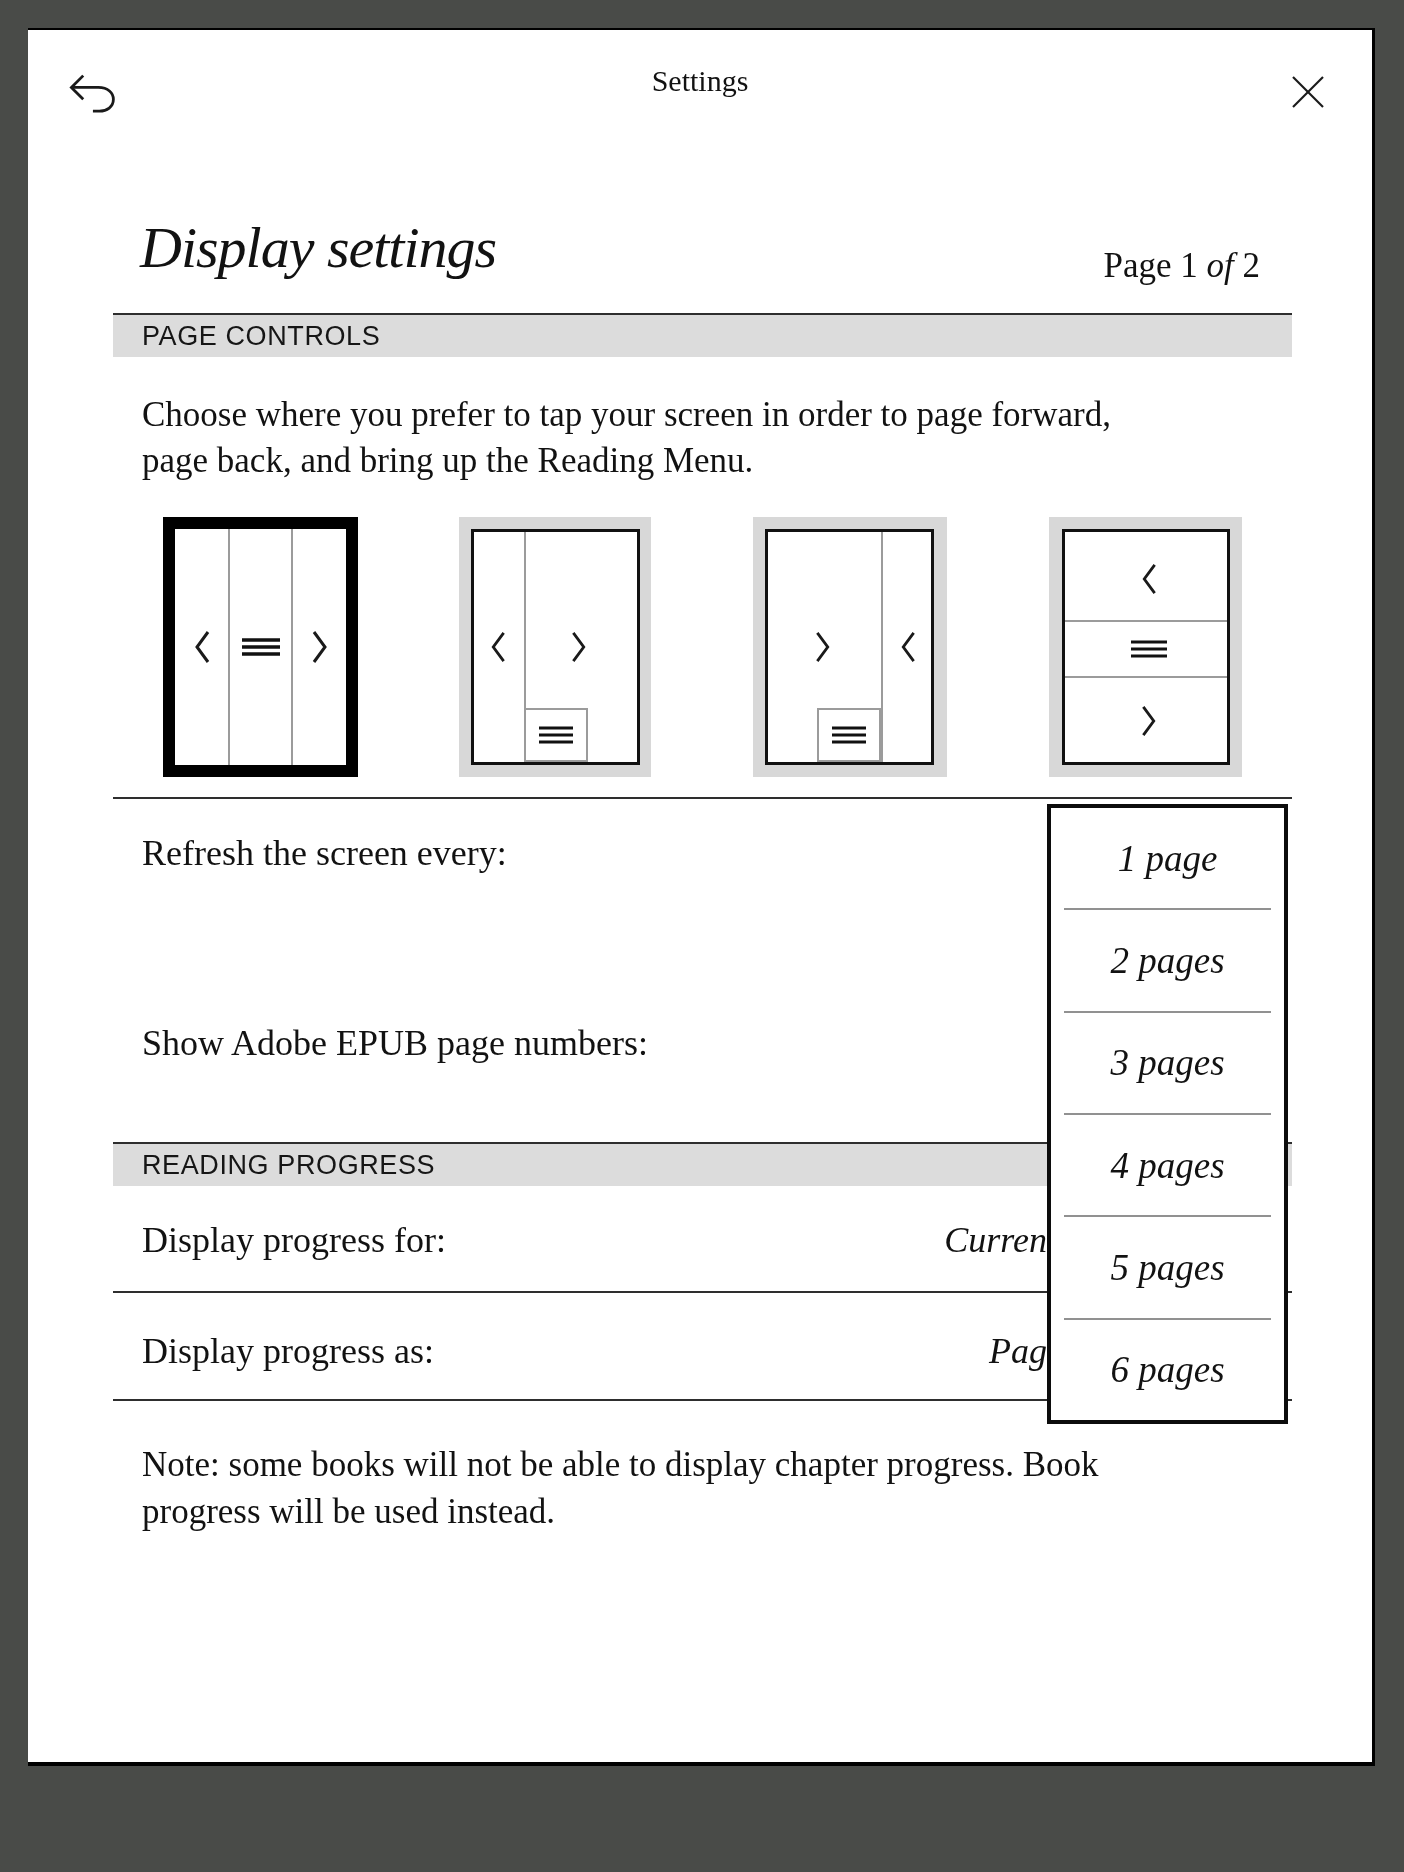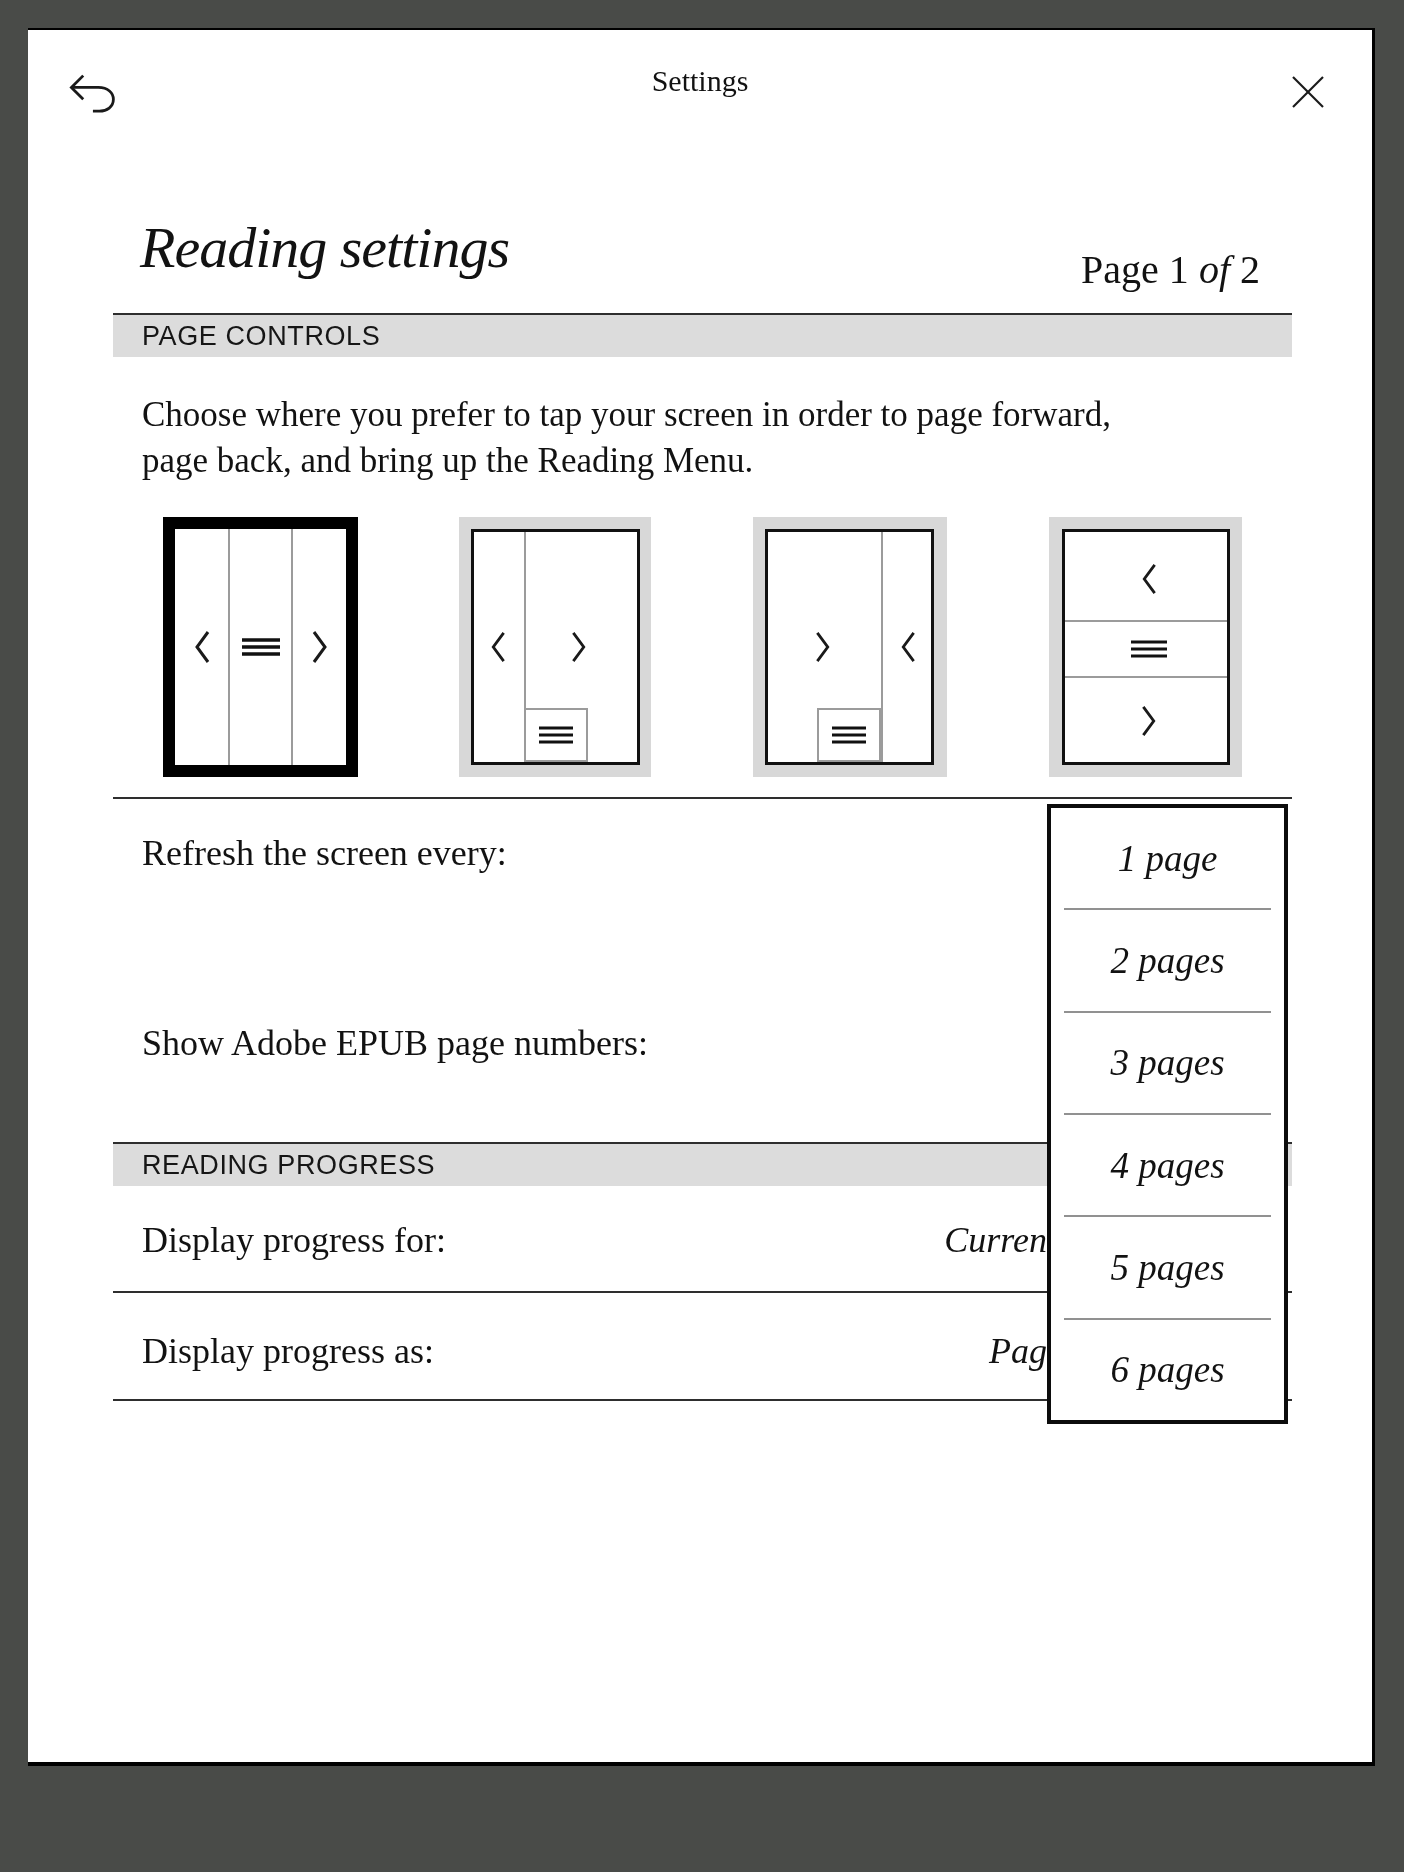--- a/index.html
+++ b/index.html
@@ -12,21 +12,21 @@
   .serif{font-family:"Liberation Serif","DejaVu Serif",serif;}
   .sans{font-family:"Liberation Sans","DejaVu Sans",sans-serif;}
 
   
   .hdr-title{left:0;top:34px;width:100%;text-align:center;font-size:30px;}
   .back-btn{left:38px;top:40px;width:56px;height:50px;cursor:pointer;}
   .close-btn{left:1262px;top:44px;width:40px;height:40px;cursor:pointer;}
 
   
   .page-title{left:112px;top:184px;font-size:58px;font-style:italic;letter-spacing:-1px;}
-  .pagination{top:216px;right:112px;font-size:40px;}
+  .pagination{top:216px;right:112px;font-size:35px;}
   .pagination .it{font-style:italic;}
 
   
   .secbar{left:85px;width:1179px;height:42px;background:#dcdcdc;border-top:2px solid #2e2e2e;
           box-sizing:content-box;display:flex;align-items:center;}
   .secbar span{padding-left:29px;font-size:27px;letter-spacing:.6px;color:#161616;}
 
   .para{left:114px;width:1160px;font-size:35px;line-height:46px;}
 
   
@@ -70,21 +70,21 @@
     <div class="abs hdr-title serif">Settings</div>
     <div class="abs close-btn">
       <span>
         <svg width="36" height="36" viewBox="0 0 36 36" stroke="#1a1a1a" stroke-width="2.2">
           <line x1="3" y1="3" x2="33" y2="33"></line>
             <line x1="33" y1="3" x2="3" y2="33"></line>
         </svg>
       </span>
     </div>
 
-    <div class="abs page-title nowrap">Reading settings</div>
+    <div class="abs page-title nowrap">Display settings</div>
     <div class="abs pagination nowrap">
       <span>Page 1</span>
       <span class="it">of</span>
       <span>2</span>
     </div>
 
     <div class="abs secbar sans" style="top:283px;">
       <span>PAGE CONTROLS</span>
     </div>
     <div class="abs para nowrap" style="top:362px;">
@@ -203,20 +203,24 @@
       <div class="abs rowvalue nowrap" style="top:1189px;right:325px;">Curren</div>
     </div>
     <div class="abs sep" style="top:1261px;"></div>
 
     <div>
       <div class="abs rowlabel nowrap" style="top:1300px;">Display progress as:</div>
       <div class="abs rowvalue nowrap" style="top:1300px;right:325px;">Pag</div>
     </div>
     <div class="abs sep" style="top:1369px;"></div>
 
+    <div class="abs para nowrap" style="top:1411px;line-height:47px;">
+      <div>Note: some books will not be able to display chapter progress. Book</div>
+      <div>progress will be used instead.</div>
+    </div>
 
     <div class="abs dropdown">
       <div class="dd-item">1 page</div>
       <div class="dd-sep"></div>
       <div class="dd-item">2 pages</div>
       <div class="dd-sep"></div>
       <div class="dd-item">3 pages</div>
       <div class="dd-sep"></div>
       <div class="dd-item">4 pages</div>
       <div class="dd-sep"></div>

